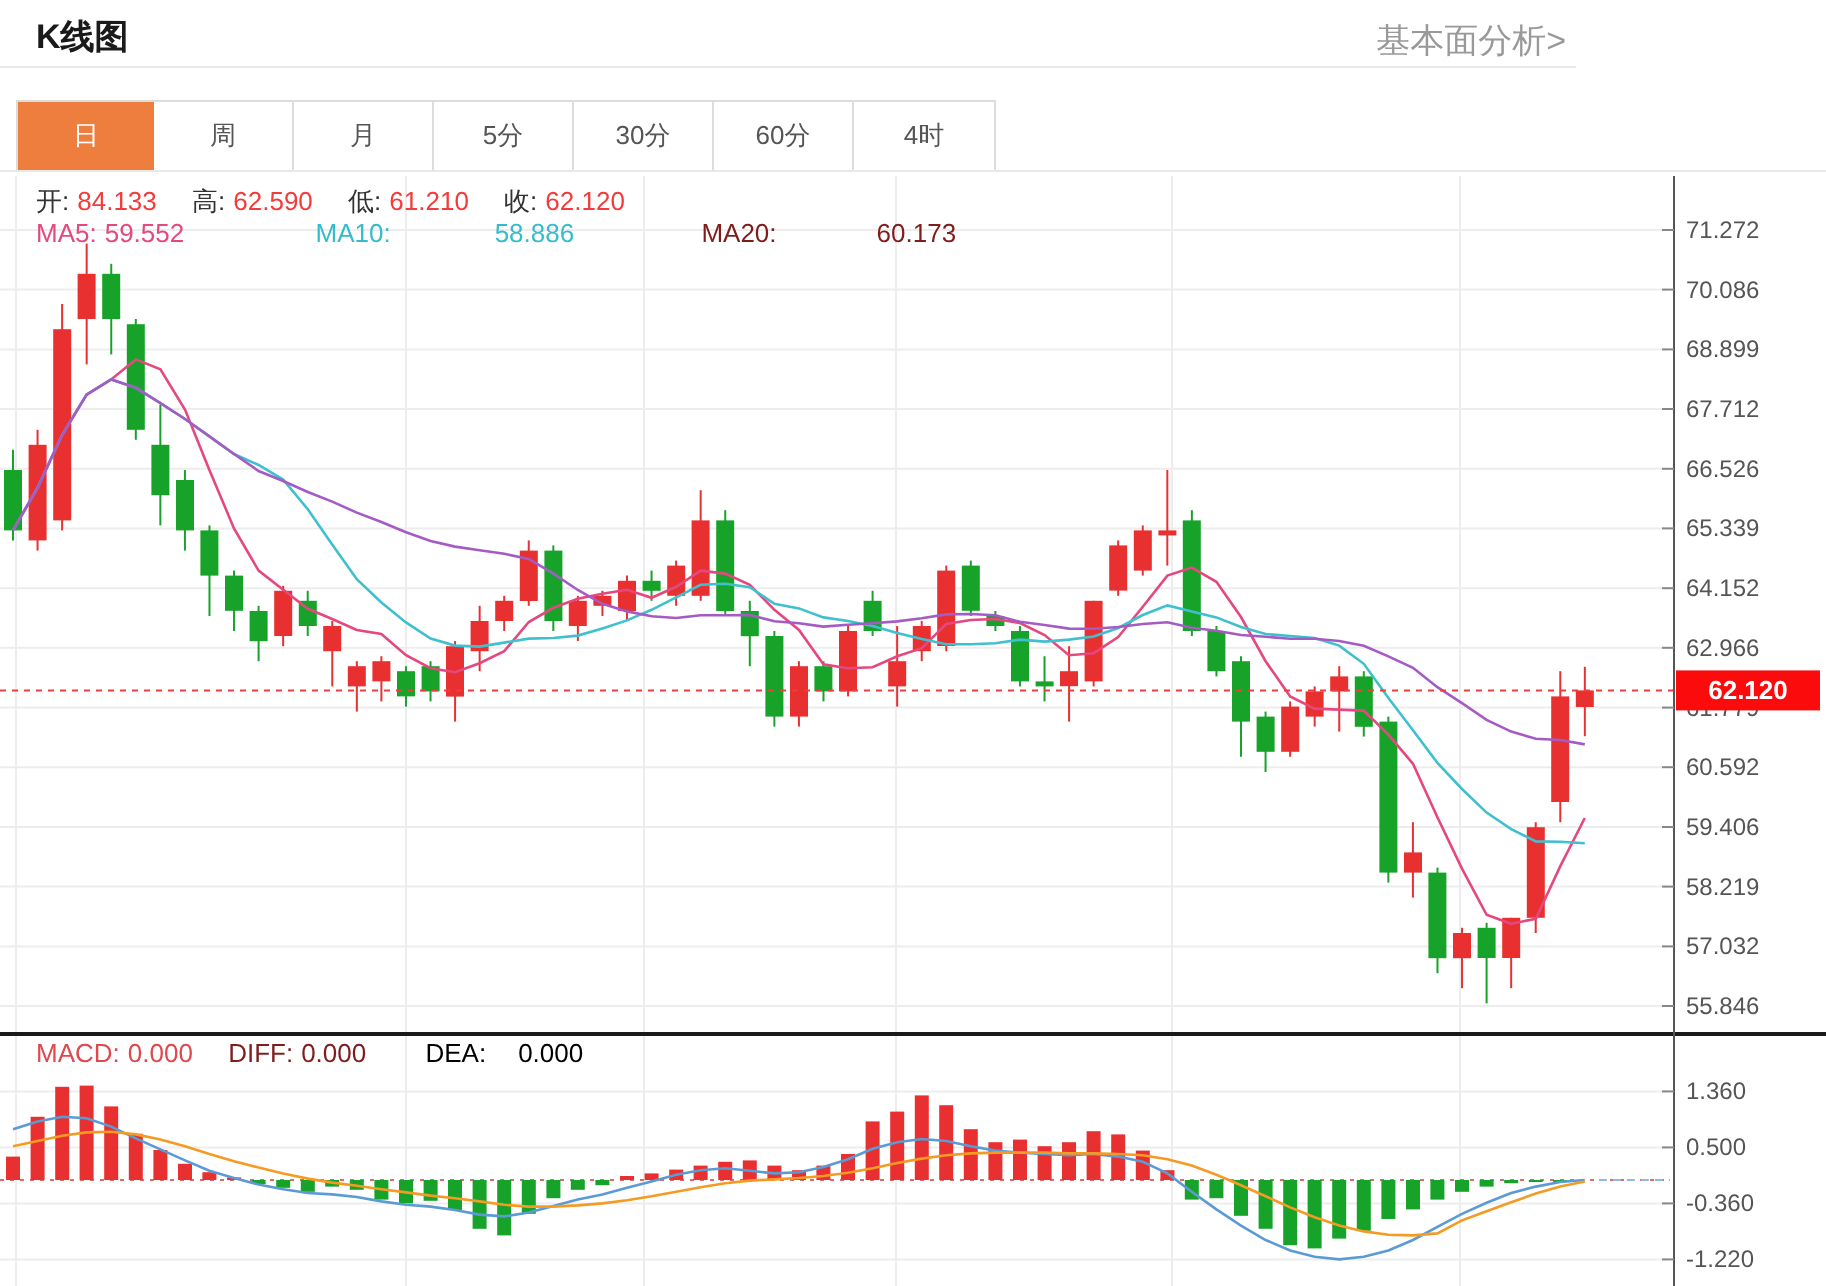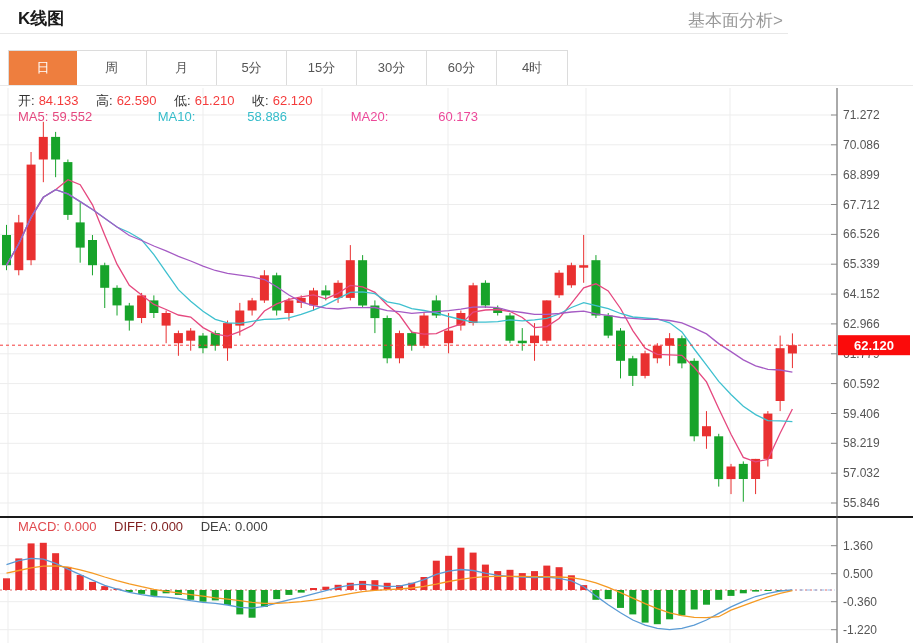--- a/index.html
+++ b/index.html
@@ -24,41 +24,40 @@
   .legend{position:absolute;left:18px;font-size:13px;white-space:nowrap;z-index:5;}
   .legend span{margin-right:4px;}
   .legend .gap{margin-right:14px;}
   .ohlc-row{top:92px;}
   .ma-row{top:109px;}
   .macd-row{top:519px;}
   .lbl-dark{color:#333;}
   .val-red{color:#f43b3b;}
   .ma5-c{color:#e5487f;}
   .ma10-c{color:#35bcca;margin-left:48px;}
-  .ma20-c{color:#ec4899;padding-left:46px;}
+  .ma20-c{color:#7f1d1d;padding-left:46px;}
   .diff-c{color:#7f1d1d;}
-  .dea-c{color:#404040;}
+  .dea-c{color:#000000;margin-left:12px;}
   .macd-c{color:#e0484d;}
   svg{position:absolute;left:0;top:88px;}
   svg text{font-family:"Liberation Sans","DejaVu Sans",sans-serif;}
 </style>
 </head>
 <body>
 
 <div class="topbar">
   <div class="page-title">K线图</div>
   <a class="analysis-link">基本面分析&gt;</a>
 </div>
 
 <div class="tabs" id="tabs">
     <div class="tab selected" style="background: rgb(238, 126, 62); width: 68px;">日</div>
     <div class="tab">周</div>
     <div class="tab">月</div>
     <div class="tab">5分</div>
-    <div class="tab">15分</div>
     <div class="tab">30分</div>
     <div class="tab">60分</div>
     <div class="tab">4时</div>
   </div>
 <div class="tabstrip-line"></div>
 
 <div class="legend ohlc-row">
   <span class="lbl-dark">开:</span><span class="val-red gap">84.133</span>
   <span class="lbl-dark">高:</span><span class="val-red gap">62.590</span>
   <span class="lbl-dark">低:</span><span class="val-red gap">61.210</span>

